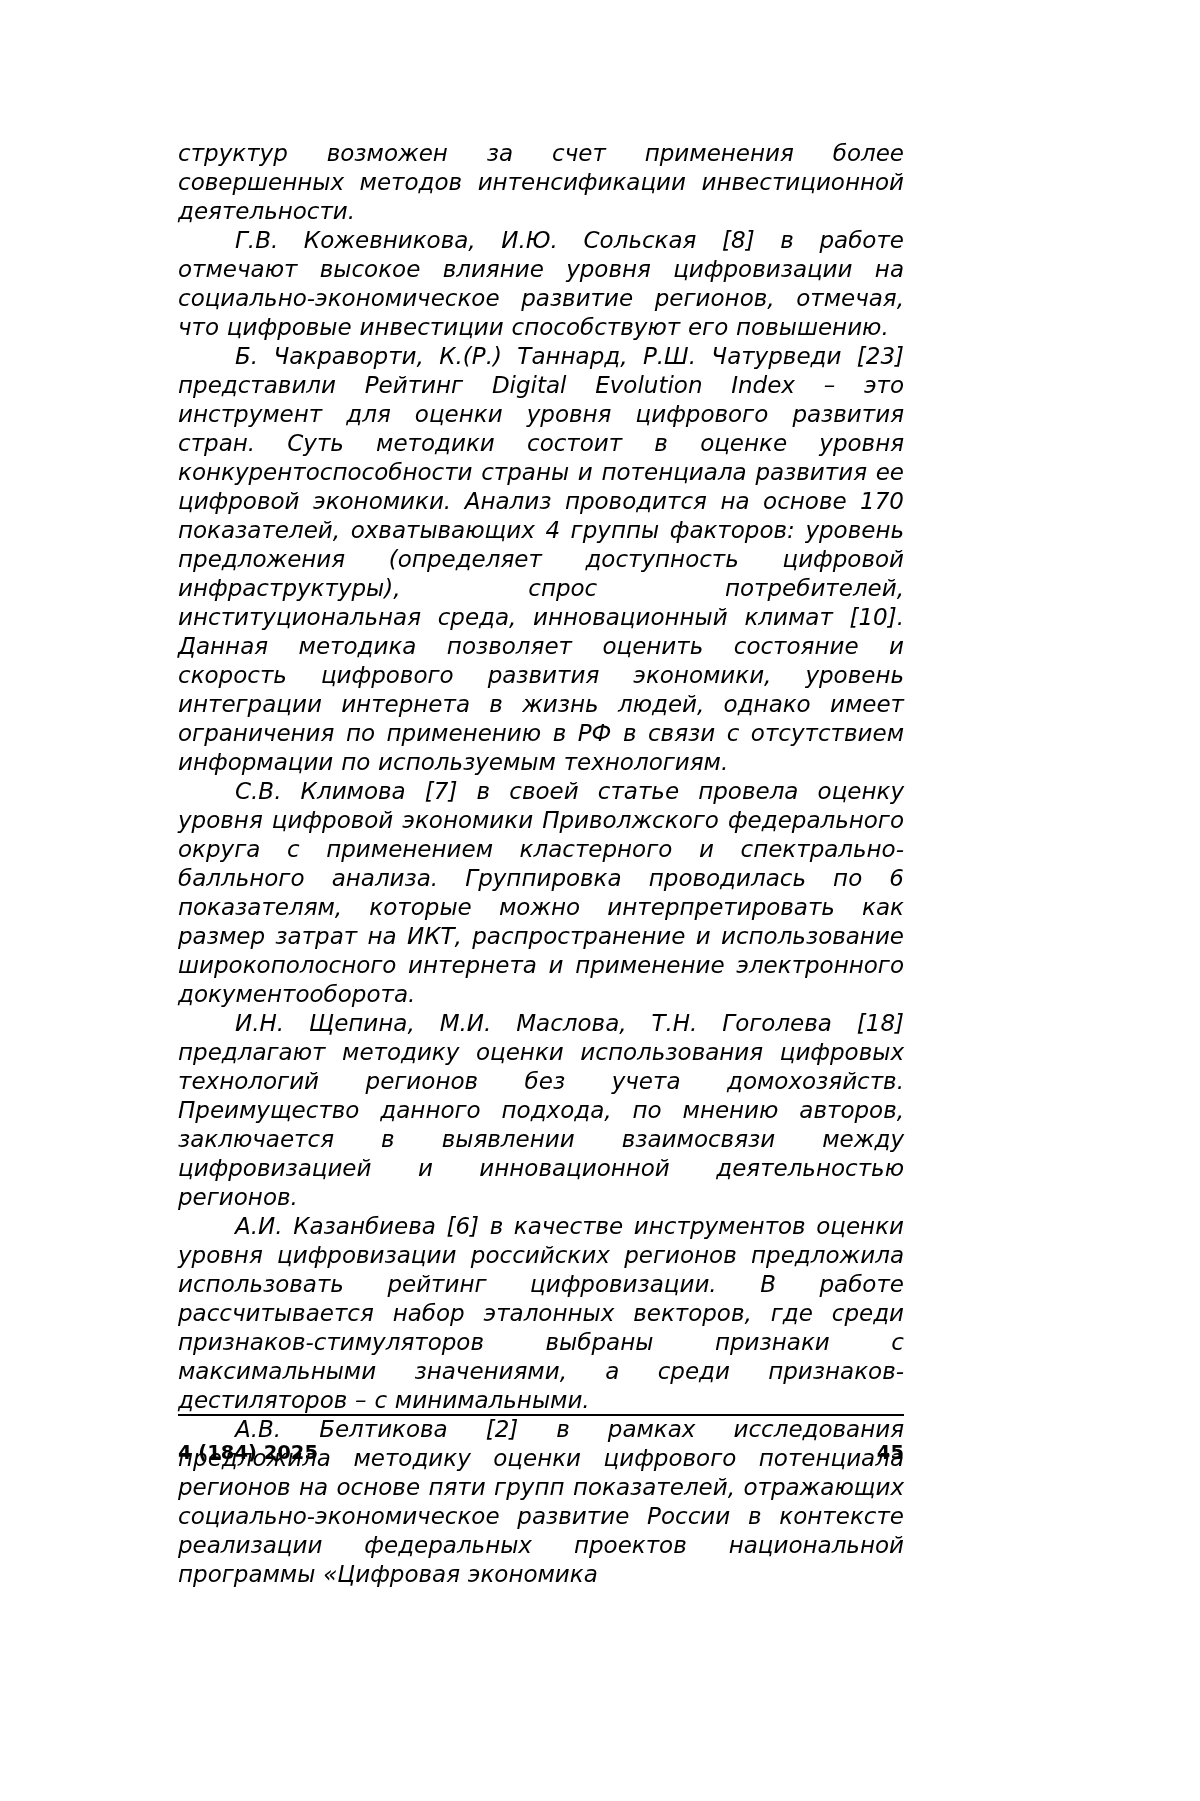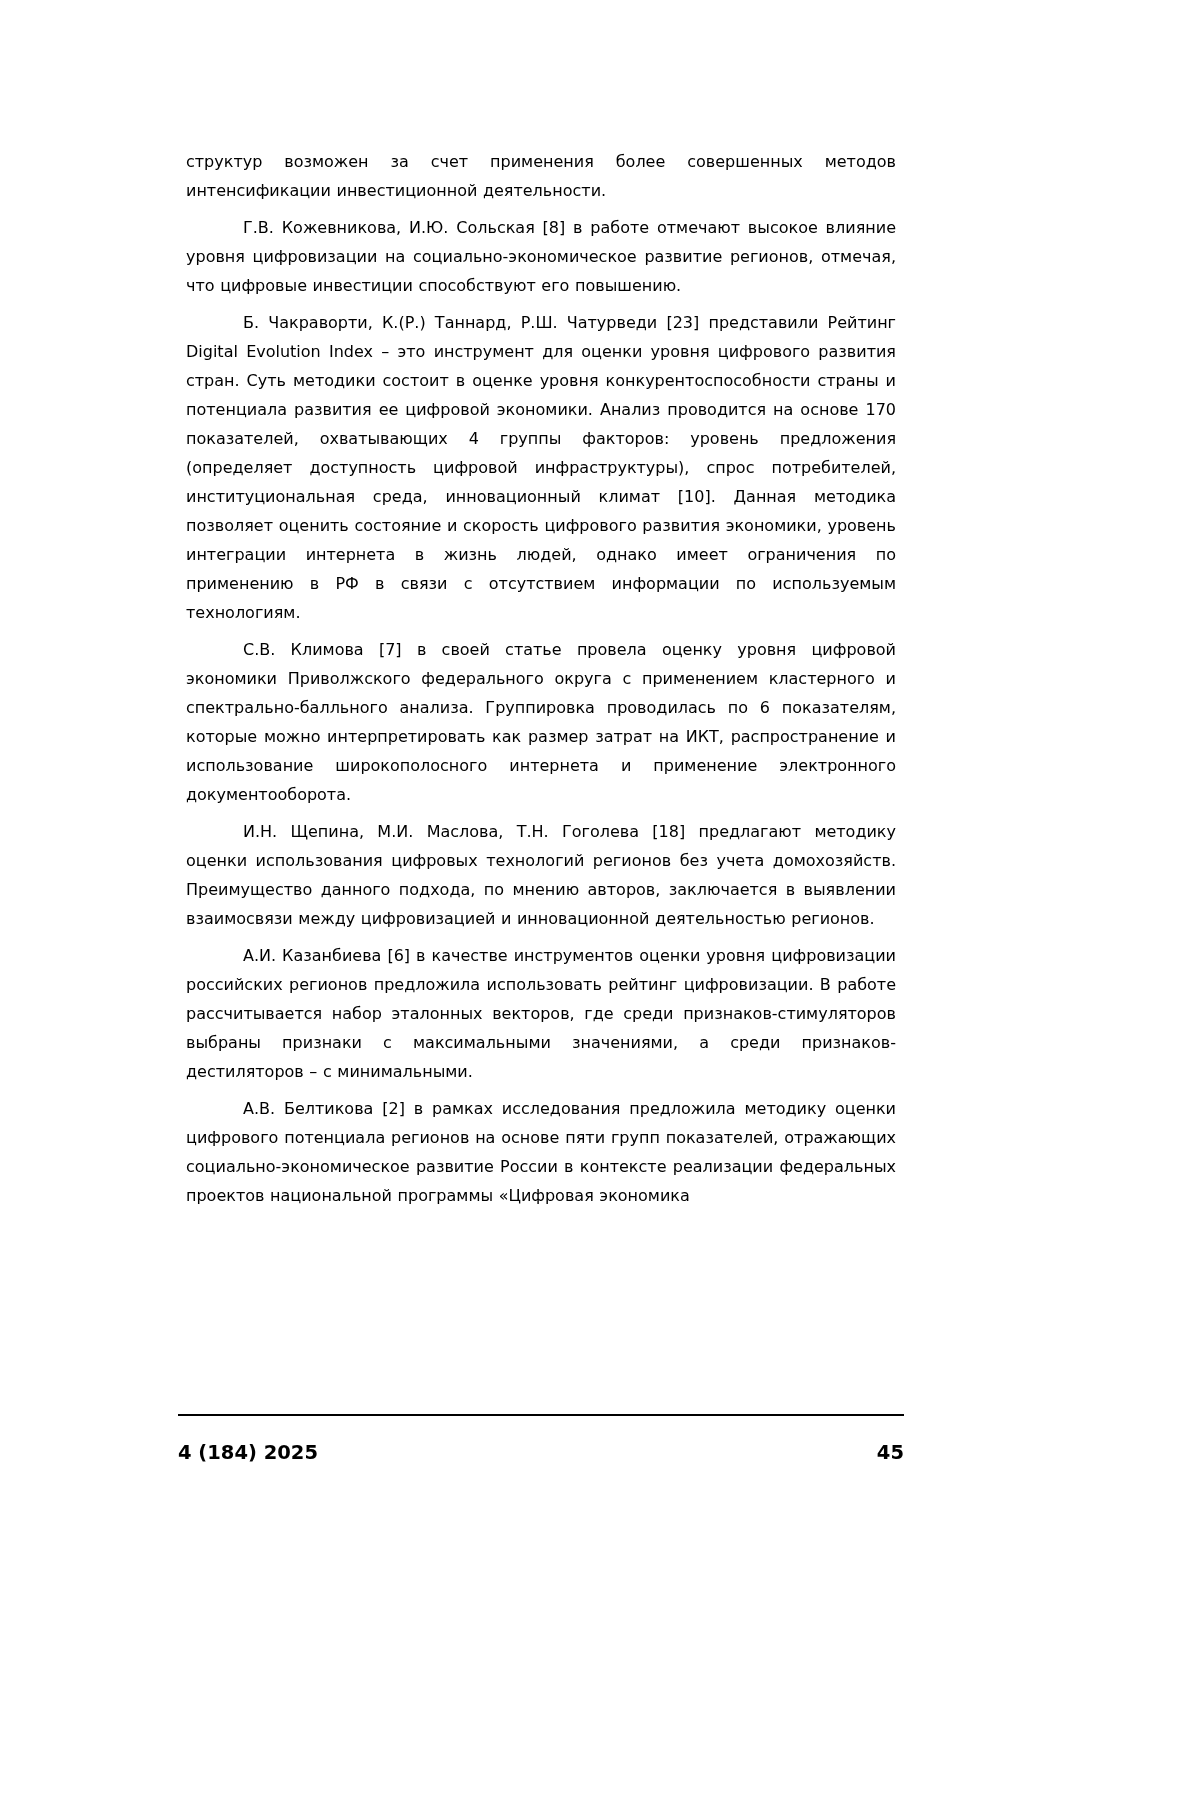--- a/index.html
+++ b/index.html
@@ -20,28 +20,29 @@
     overflow: hidden;
     background: #ffffff;
   }
   .text-block {
     position: absolute;
     left: 178px;
     top: 139px;
     width: 726px;
   }
   .text-block p {
-    margin: 8px;
-    font-size: 16px;
+    margin: 0;
+    font-size: 23px;
     line-height: 29px;
     text-align: justify;
     text-indent: 57px;
     hyphens: auto;
     -webkit-hyphens: auto;
     word-spacing: 0.5px;
+    font-style: italic;
   }
   .text-block p.continuation {
     text-indent: 0;
   }
   .page-footer {
     position: absolute;
     left: 178px;
     top: 1414px;
     width: 726px;
     border-top: 2.5px solid #000000;

